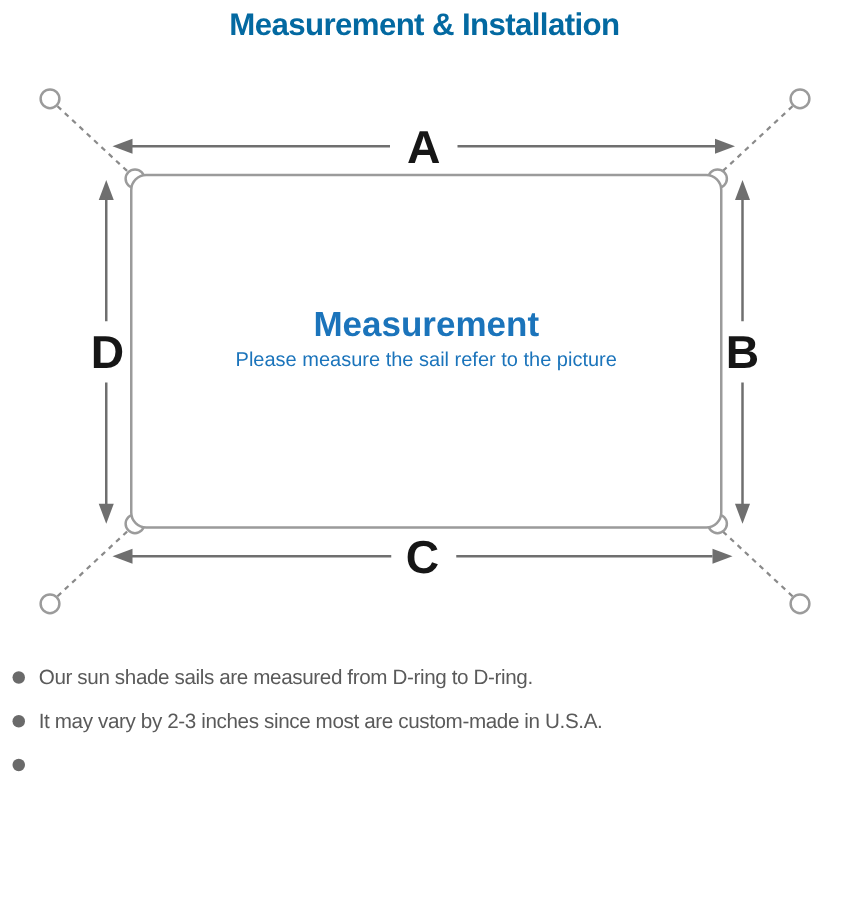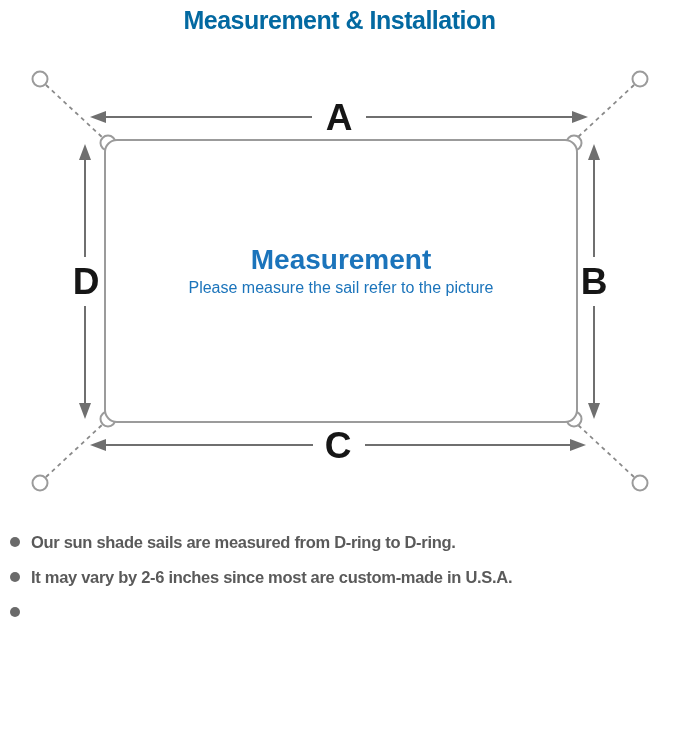--- a/index.html
+++ b/index.html
@@ -80,21 +80,20 @@
     list-style: none;
     color: #5a5a5a;
     font-size: 16.5px;
     letter-spacing: -0.3px;
     line-height: 22px;
   }
   .notes li {
     position: relative;
     padding-left: 24px;
     margin-bottom: 13px;
-    font-weight: bold;
   }
   .notes .dot {
     position: absolute;
     left: 3px;
     top: 6px;
     width: 10px;
     height: 10px;
     border-radius: 50%;
     background: #6a6a6a;
   }
@@ -169,20 +168,20 @@
     </g>
   </svg>
 
   <ul class="notes">
     <li>
       <span class="dot"></span>
       <span>Our sun shade sails are measured from D-ring to D-ring.</span>
     </li>
     <li>
       <span class="dot"></span>
-      <span>It may vary by 2-6 inches since most are custom-made in U.S.A.</span>
+      <span>It may vary by 2-3 inches since most are custom-made in U.S.A.</span>
     </li>
     <li>
       <span class="dot"></span>
     </li>
   </ul>
 
 </div>
 
 </body></html>

